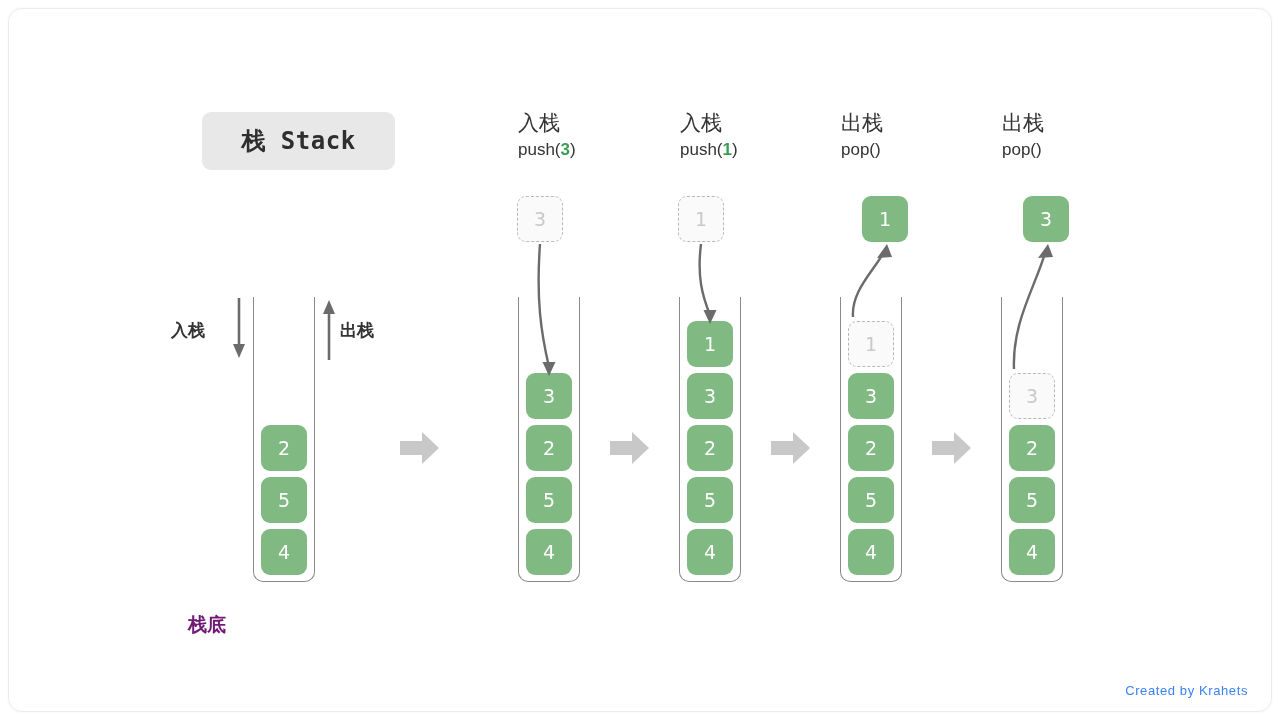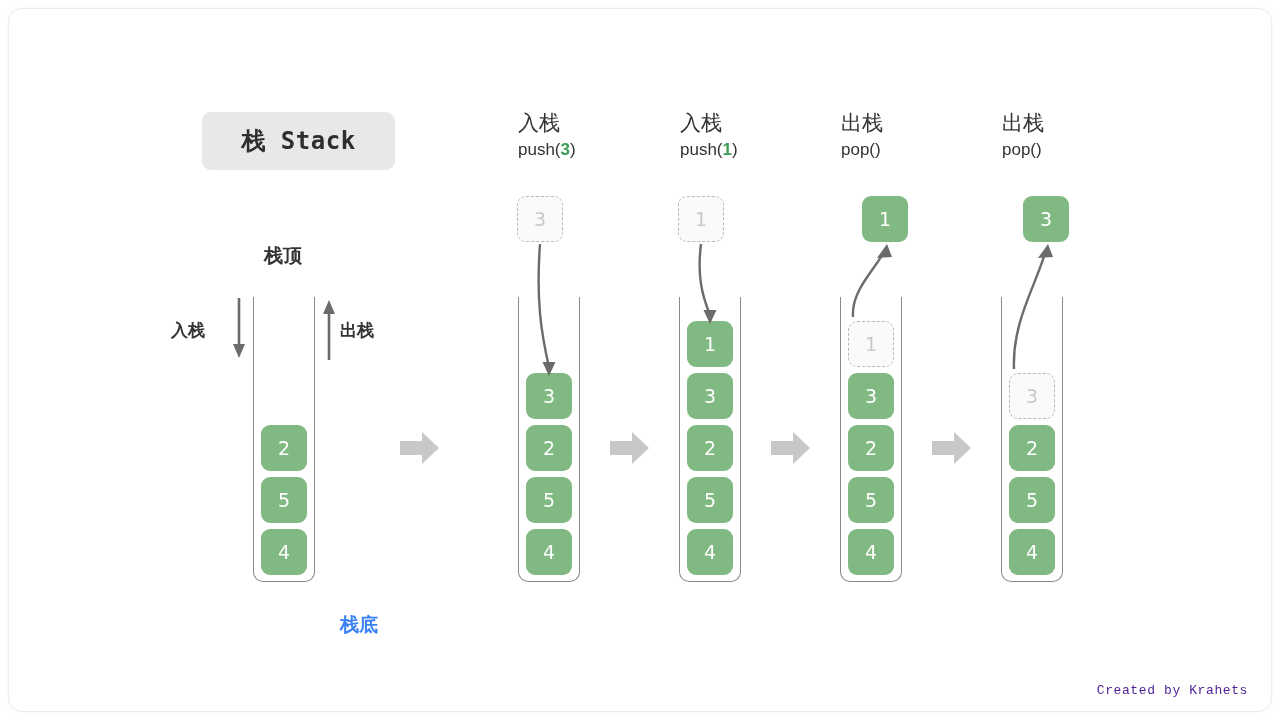--- a/index.html
+++ b/index.html
@@ -60,24 +60,24 @@
     text-align: center;
     font-size: 19px;
     font-weight: bold;
     color: #333333;
   }
   .lbl-bottom {
     position: absolute;
     left: 188px;
     top: 612px;
     width: 190px;
-    text-align: right;
+    text-align: left;
     font-size: 19px;
     font-weight: bold;
-    color: #3b82f6;
+    color: #701a75;
   }
   .lbl-push-side {
     position: absolute;
     left: 171px;
     top: 319px;
     font-size: 17px;
     font-weight: bold;
     color: #333333;
   }
   .lbl-pop-side {
@@ -140,35 +140,34 @@
   .col-head .num { color: #3d9c54; font-weight: bold; }
 
   
   .flow-arrow { position: absolute; }
 
   
   .watermark {
     position: absolute;
     right: 32px;
     bottom: 22px;
-    font-family: Liberation Mono, monospace;
+    font-family: Liberation Sans, sans-serif;
     font-size: 13px;
-    color: #4c1d95;
+    color: #3b82f6;
     letter-spacing: 0.6px;
   }
 </style>
 </head>
 <body>
 
 <div id="canvas">
   <div class="card-frame"></div>
 
   <div class="title-badge">栈 Stack</div>
 
-  <div class="lbl-top">栈顶</div>
   <div class="lbl-bottom">栈底</div>
   <div class="lbl-push-side">入栈</div>
   <div class="lbl-pop-side">出栈</div>
 
   <svg class="vert-arrow" style="left:228px; top:296px;" width="22" height="66" viewBox="0 0 22 66">
     <line x1="11" y1="2" x2="11" y2="52" stroke="#6b6b6b" stroke-width="2.6"></line>
     <polygon points="11,62 5,48 17,48" fill="#6b6b6b"></polygon>
   </svg>
 
   <svg class="vert-arrow" style="left:318px; top:296px;" width="22" height="66" viewBox="0 0 22 66">

